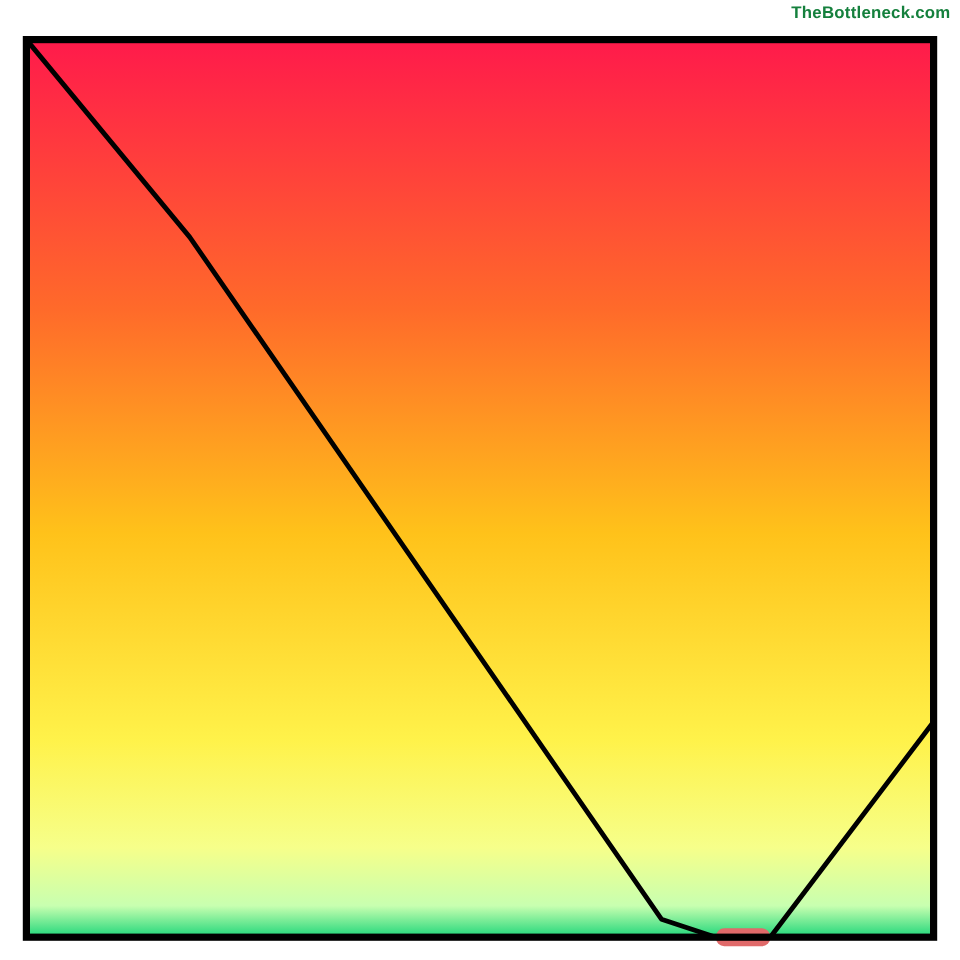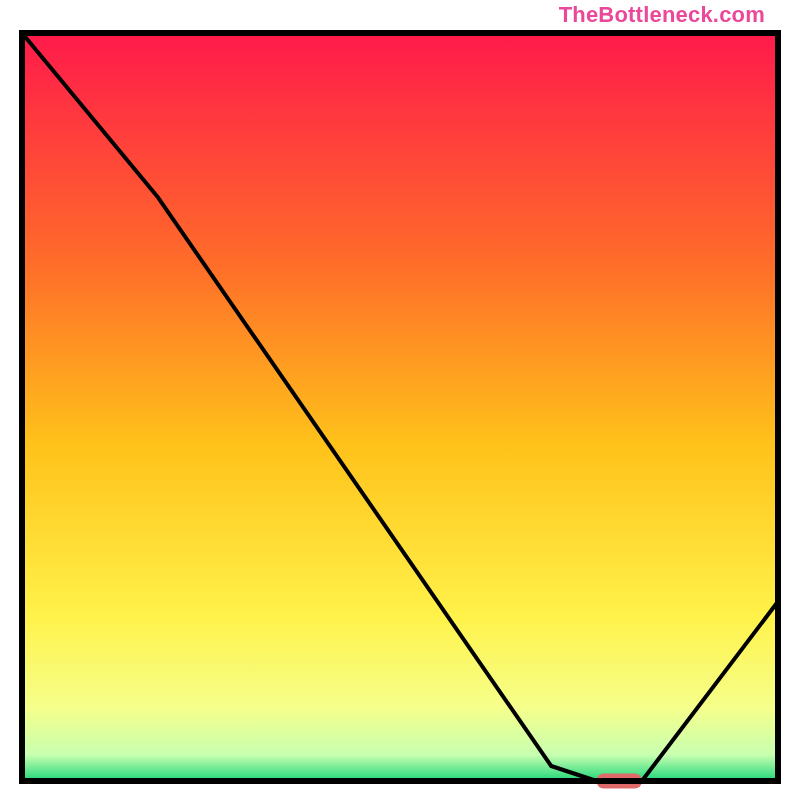--- a/index.html
+++ b/index.html
@@ -11,24 +11,24 @@
     font-family: Arial, Helvetica, sans-serif;
   }
   .wrap {
     position: relative;
     width: 800px;
     height: 800px;
   }
   .attribution {
     position: absolute;
     top: 2px;
-    right: 35px;
-    font-size: 22px;
+    right: 8px;
+    font-size: 14px;
     font-weight: 600;
-    color: #ec4899;
+    color: #15803d;
     letter-spacing: 0.2px;
   }
   svg {
     display: block;
   }
 </style>
 </head>
 <body>
 
 <div class="wrap">

